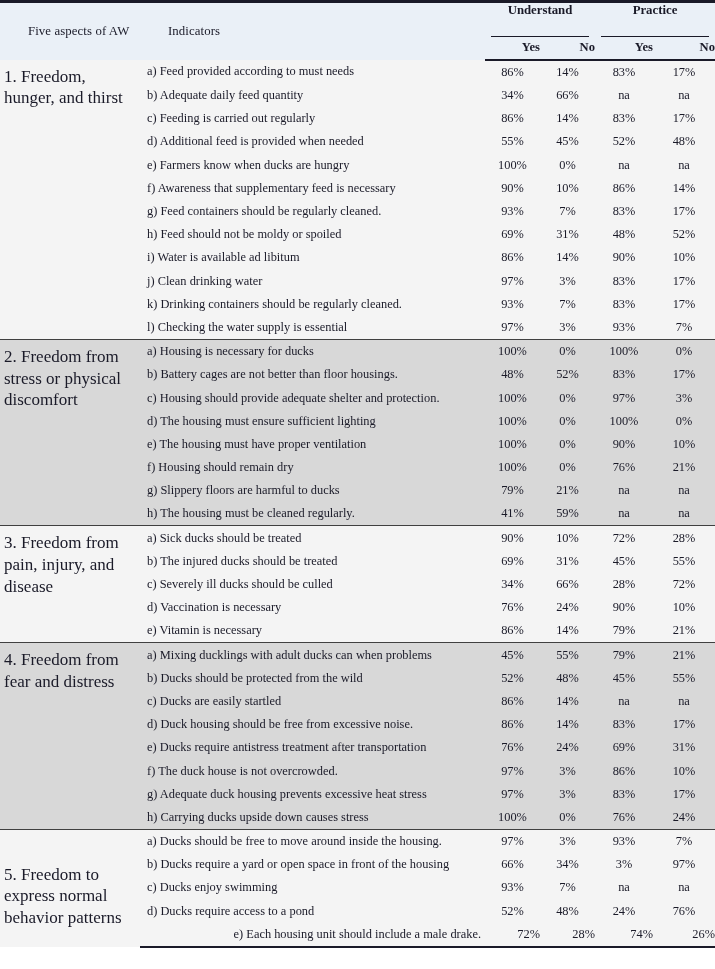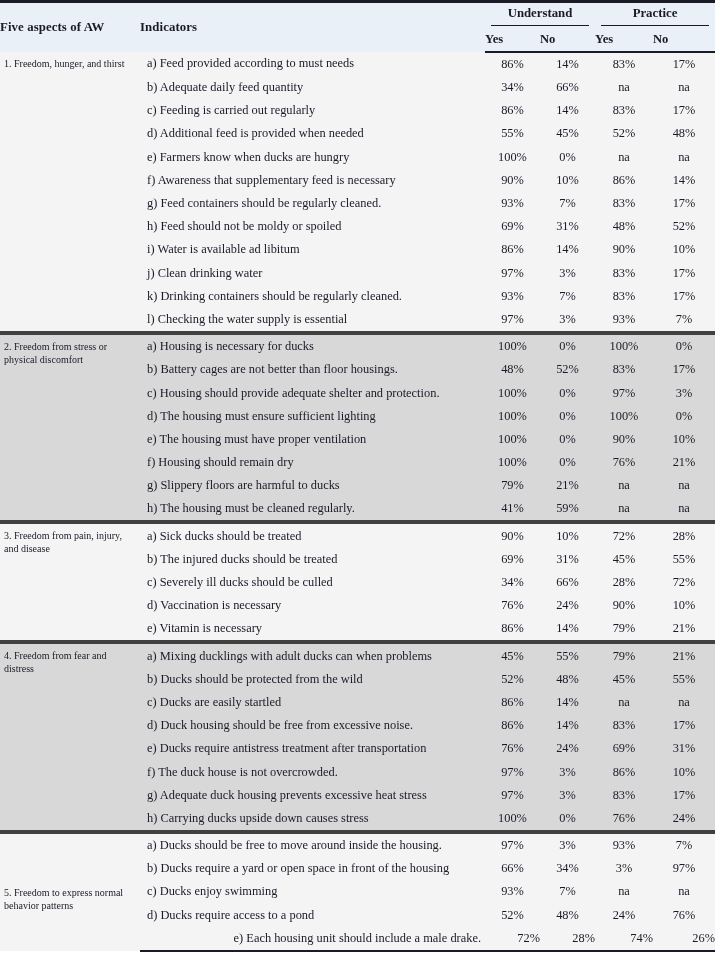--- a/index.html
+++ b/index.html
@@ -42,41 +42,42 @@
   }
   thead tr.hrow1 > th {
     height: 26px;
     vertical-align: middle;
   }
   thead tr.hrow2 > th {
     height: 22px;
     vertical-align: middle;
   }
   .th-label {
-    font-weight: bold;
+    font-weight: normal;
     font-size: 12.8px;
     letter-spacing: .1px;
+    padding-left: 28px;
   }
   th.h-aspect, th.h-ind {
     text-align: left;
     padding-left: 6px;
   }
   th.h-group {
     text-align: center;
   }
   th.h-group .grp-inner {
     display: block;
     font-weight: bold;
     font-size: 12.8px;
-    padding-bottom: 4px;
+    padding-bottom: 18px;
     margin: 0 6px;
     border-bottom: 1.3px solid #1a1a28;
   }
   th.h-sub {
-    text-align: left;
+    text-align: right;
     font-weight: bold;
     font-size: 12.6px;
   }
   thead tr.hrow2 > th {
     border-bottom: 2.6px solid #1a1a28;
   }
   .topline {
     height: 2.6px;
     background: #1a1a28;
     width: 715px;
@@ -84,21 +85,21 @@
 
   
   tbody td {
     padding: 0;
     font-size: 12.4px;
     line-height: 1.18;
   }
   td.aspect {
     vertical-align: top;
     padding: 6px 4px 0 4px;
-    font-size: 10px;
+    font-size: 17px;
     line-height: 1.28;
   }
   td.aspect.vcenter {
     vertical-align: middle;
     padding-top: 16px;
   }
   td.ind {
     padding: 0 4px 0 7px;
     text-align: left;
     height: 23.2px;
@@ -108,21 +109,21 @@
     text-align: center;
     vertical-align: middle;
     height: 23.2px;
   }
 
   
   tr.band-light td { background: #f4f4f4; }
   tr.band-dark  td { background: #d8d8d8; }
 
   
-  tr.sec-start > td { border-top: 4px solid #404040; }
+  tr.sec-start > td { border-top: 1px solid #404040; }
 
   tbody tr.last-row > td {
     border-bottom: 2.6px solid #1a1a28;
     text-align: right;
   }
 
   
   .note {
     font-size: 11.5px;
     padding: 6px 4px 0 2px;

